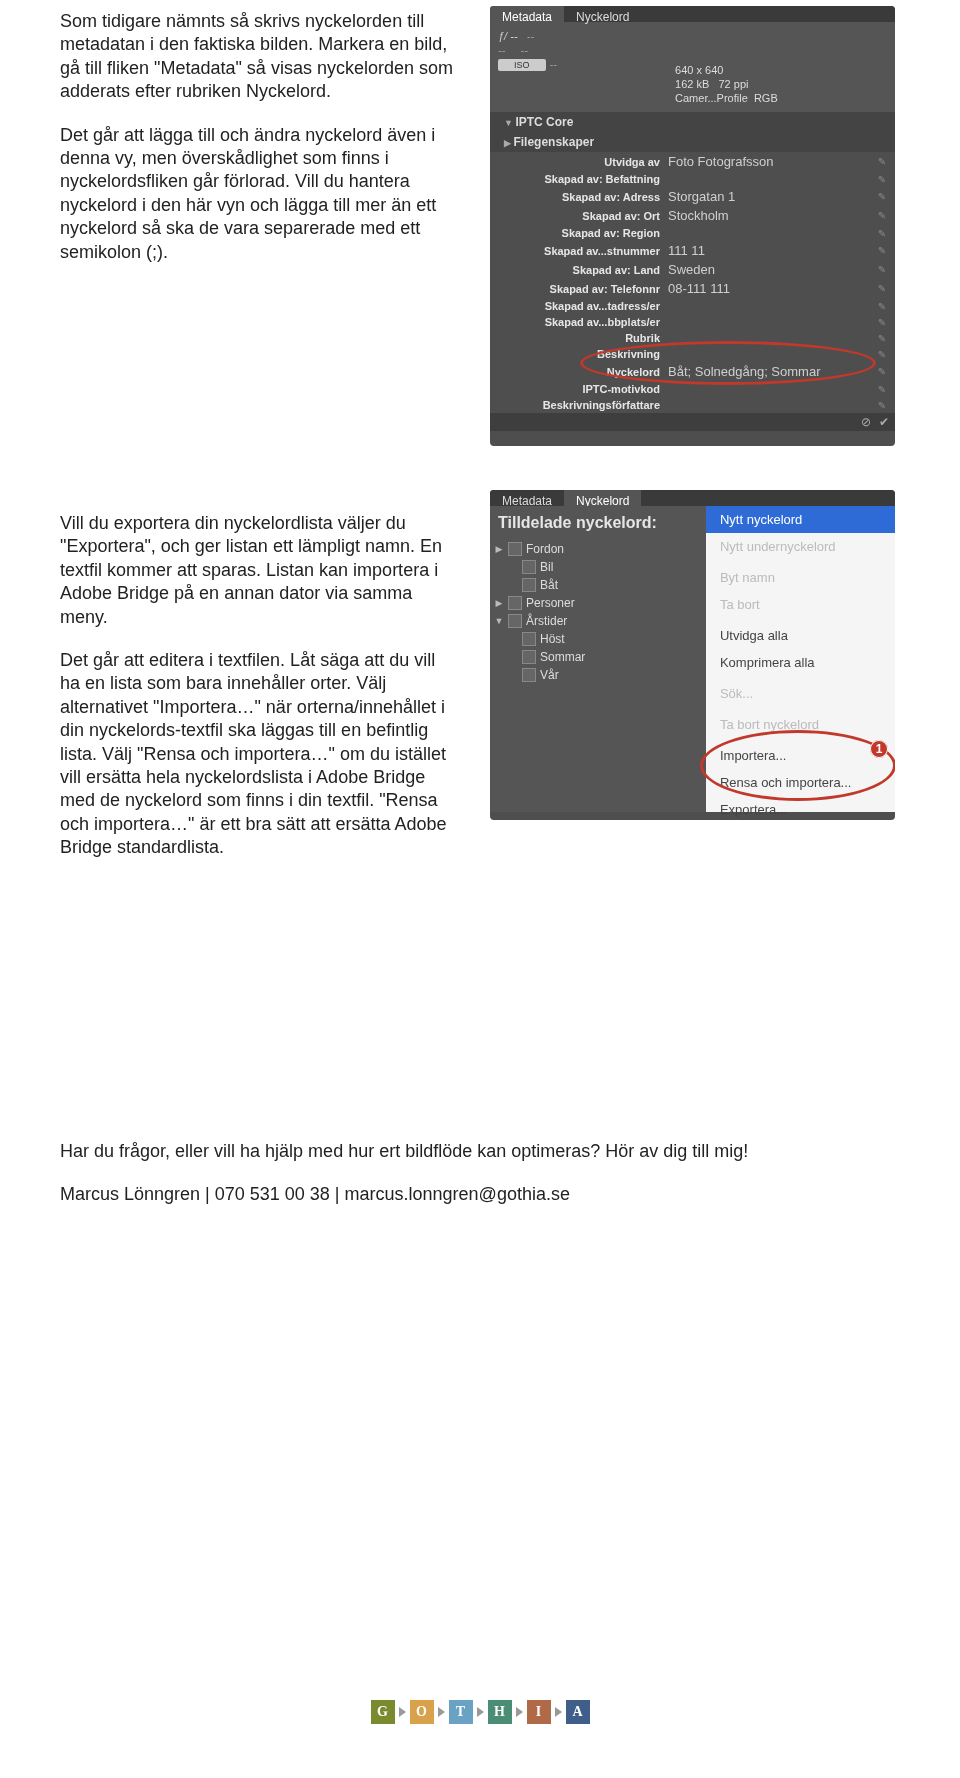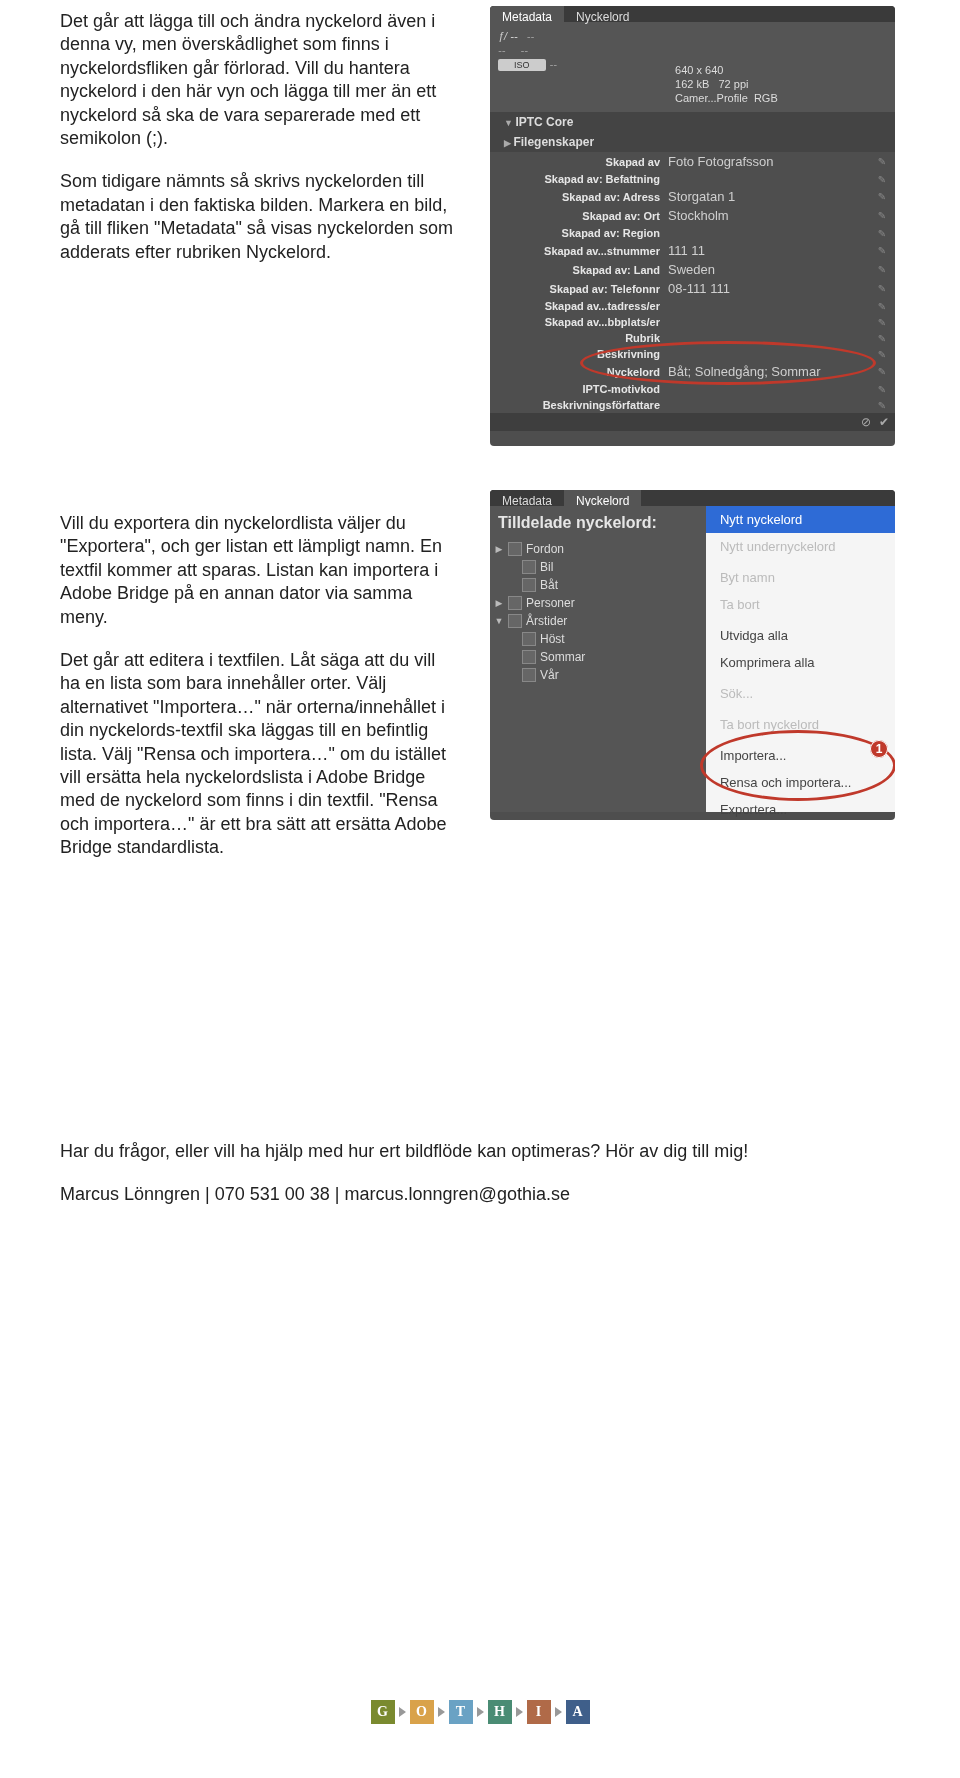--- a/index.html
+++ b/index.html
@@ -203,22 +203,22 @@
     border-top:5px solid transparent;
     border-bottom:5px solid transparent;
     border-left:7px solid #999;
   }
 </style>
 </head>
 <body>
 <div class="page">
 
 <div class="col-left section1" style="top:10px">
+  <p class="para">Som tidigare nämnts så skrivs nyckelorden till metadatan i den faktiska bilden. Markera en bild, gå till fliken "Metadata" så visas nyckelorden som adderats efter rubriken Nyckelord.</p>
   <p class="para">Det går att lägga till och ändra nyckelord även i denna vy, men överskådlighet som finns i nyckelordsfliken går förlorad. Vill du hantera nyckelord i den här vyn och lägga till mer än ett nyckelord så ska de vara separerade med ett semikolon (;).</p>
-  <p class="para">Som tidigare nämnts så skrivs nyckelorden till metadatan i den faktiska bilden. Markera en bild, gå till fliken "Metadata" så visas nyckelorden som adderats efter rubriken Nyckelord.</p>
 </div>
 
 <div class="col-left section2" style="top:490px">
   <p class="para">Vill du exportera din nyckelordlista väljer du "Exportera", och ger listan ett lämpligt namn. En textfil kommer att sparas. Listan kan importera i Adobe Bridge på en annan dator via samma meny.</p>
   <p class="para">Det går att editera i textfilen. Låt säga att du vill ha en lista som bara innehåller orter. Välj alternativet "Importera…" när orterna/innehållet i din nyckelords-textfil ska läggas till en befintlig lista. Välj "Rensa och importera…" om du istället vill ersätta hela nyckelordslista i Adobe Bridge med de nyckelord som finns i din textfil. "Rensa och importera…" är ett bra sätt att ersätta Adobe Bridge standardlista.</p>
 </div>
 
 <div class="footer">
   <p class="para">Har du frågor, eller vill ha hjälp med hur ert bildflöde kan optimeras? Hör av dig till mig!</p>
   <p class="para">Marcus Lönngren | 070 531 00 38 | marcus.lonngren@gothia.se</p>
@@ -241,21 +241,21 @@
       <div class="row"><span>162 kB</span>&nbsp;&nbsp;&nbsp;<span>72 ppi</span></div>
       <div class="row"><span>Camer...Profile</span>&nbsp;&nbsp;<span>RGB</span></div>
     </div>
   </div>
 
   <div class="section-hdr"><span style="color:#aaa;font-size:9px">▼ </span><span>IPTC Core</span></div>
   <div class="section-hdr"><span style="color:#aaa;font-size:9px">▶ </span><span>Filegenskaper</span></div>
 
   <div id="meta-rows">
         <div class="meta-row">
-          <div class="lbl">Skapad av</div>
+          <div class="lbl">Utvidga av</div>
           <div class="val">Foto Fotografsson</div>
           <div class="pencil">✎</div>
         </div>
         <div class="meta-row">
           <div class="lbl">Skapad av: Befattning</div>
           <div class="val"></div>
           <div class="pencil">✎</div>
         </div>
         <div class="meta-row">
           <div class="lbl">Skapad av: Adress</div>

